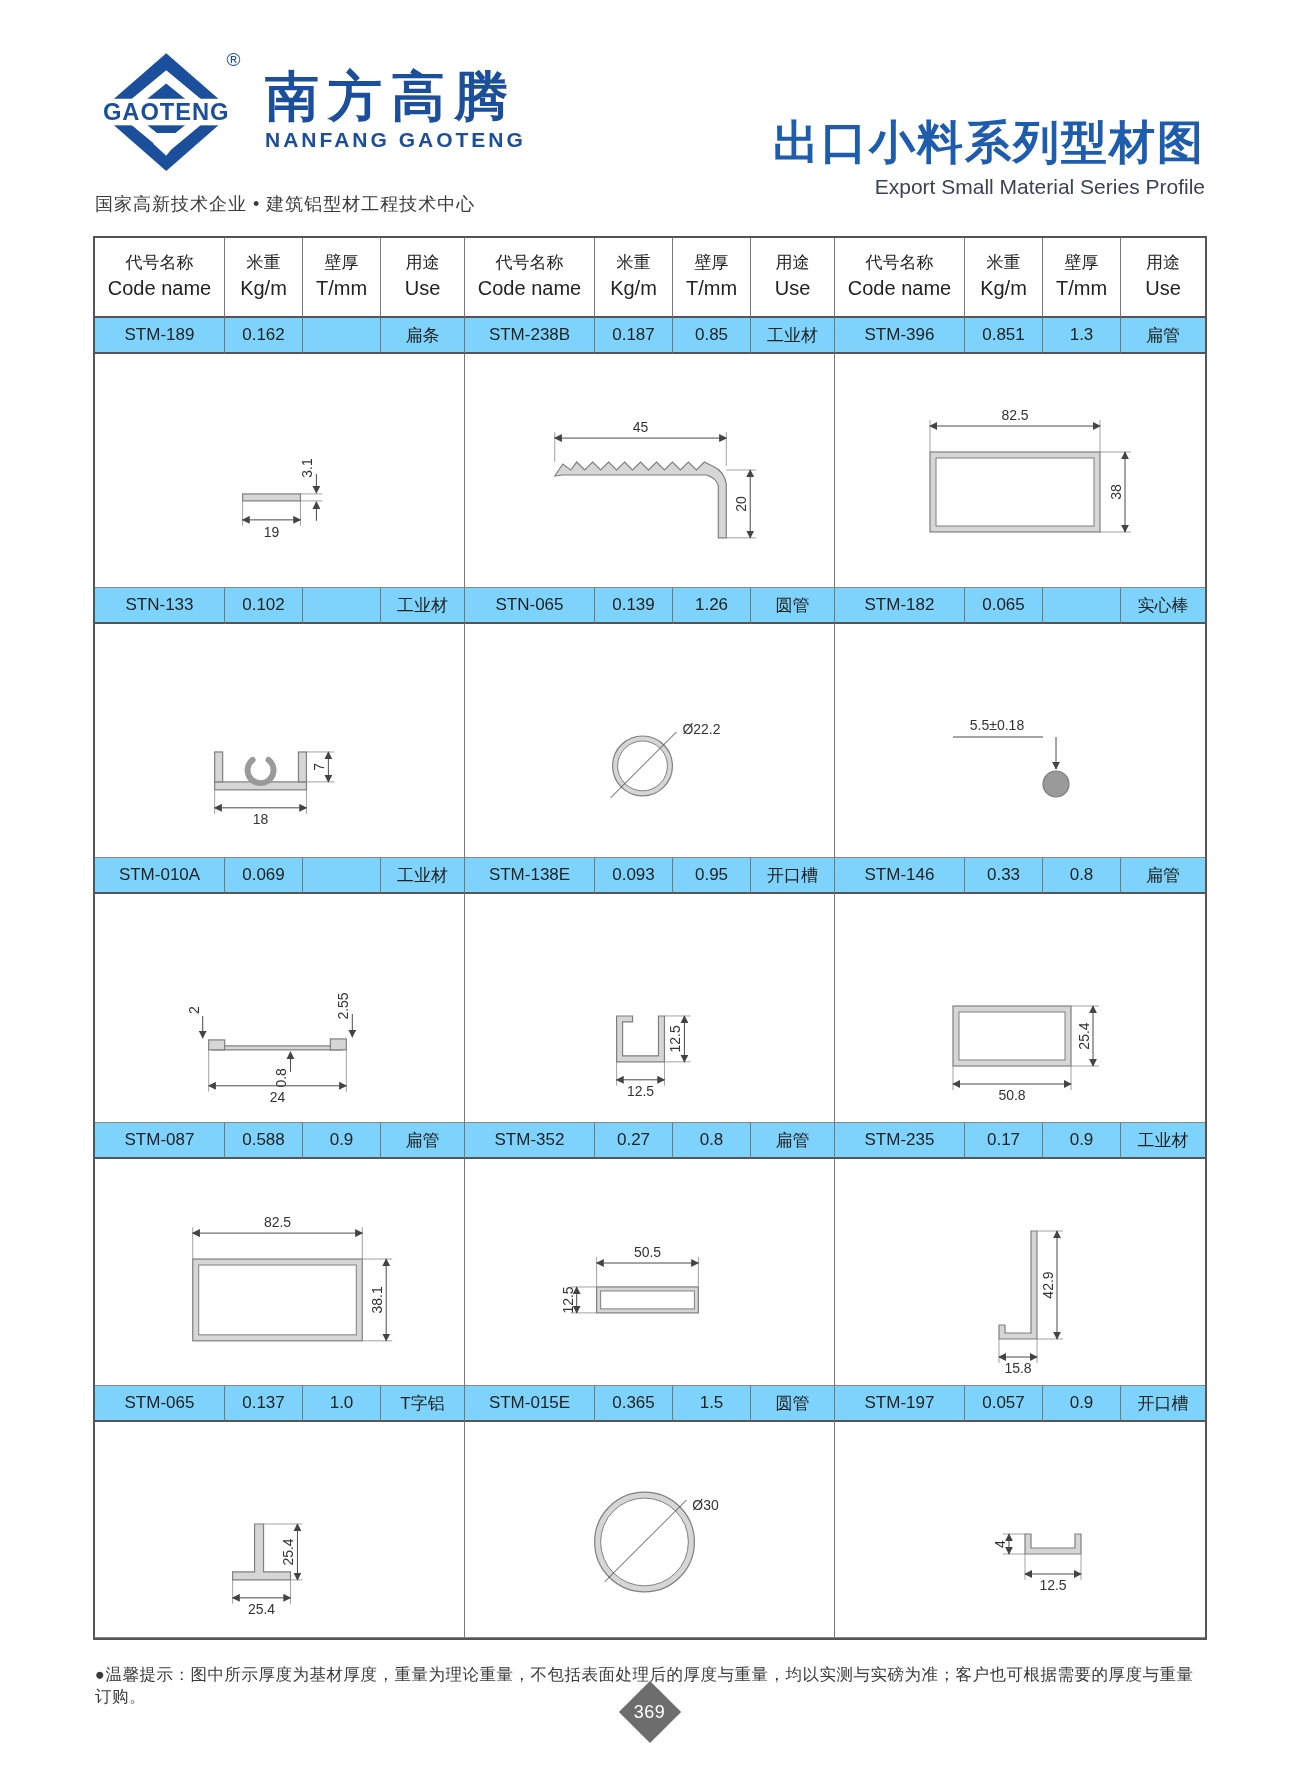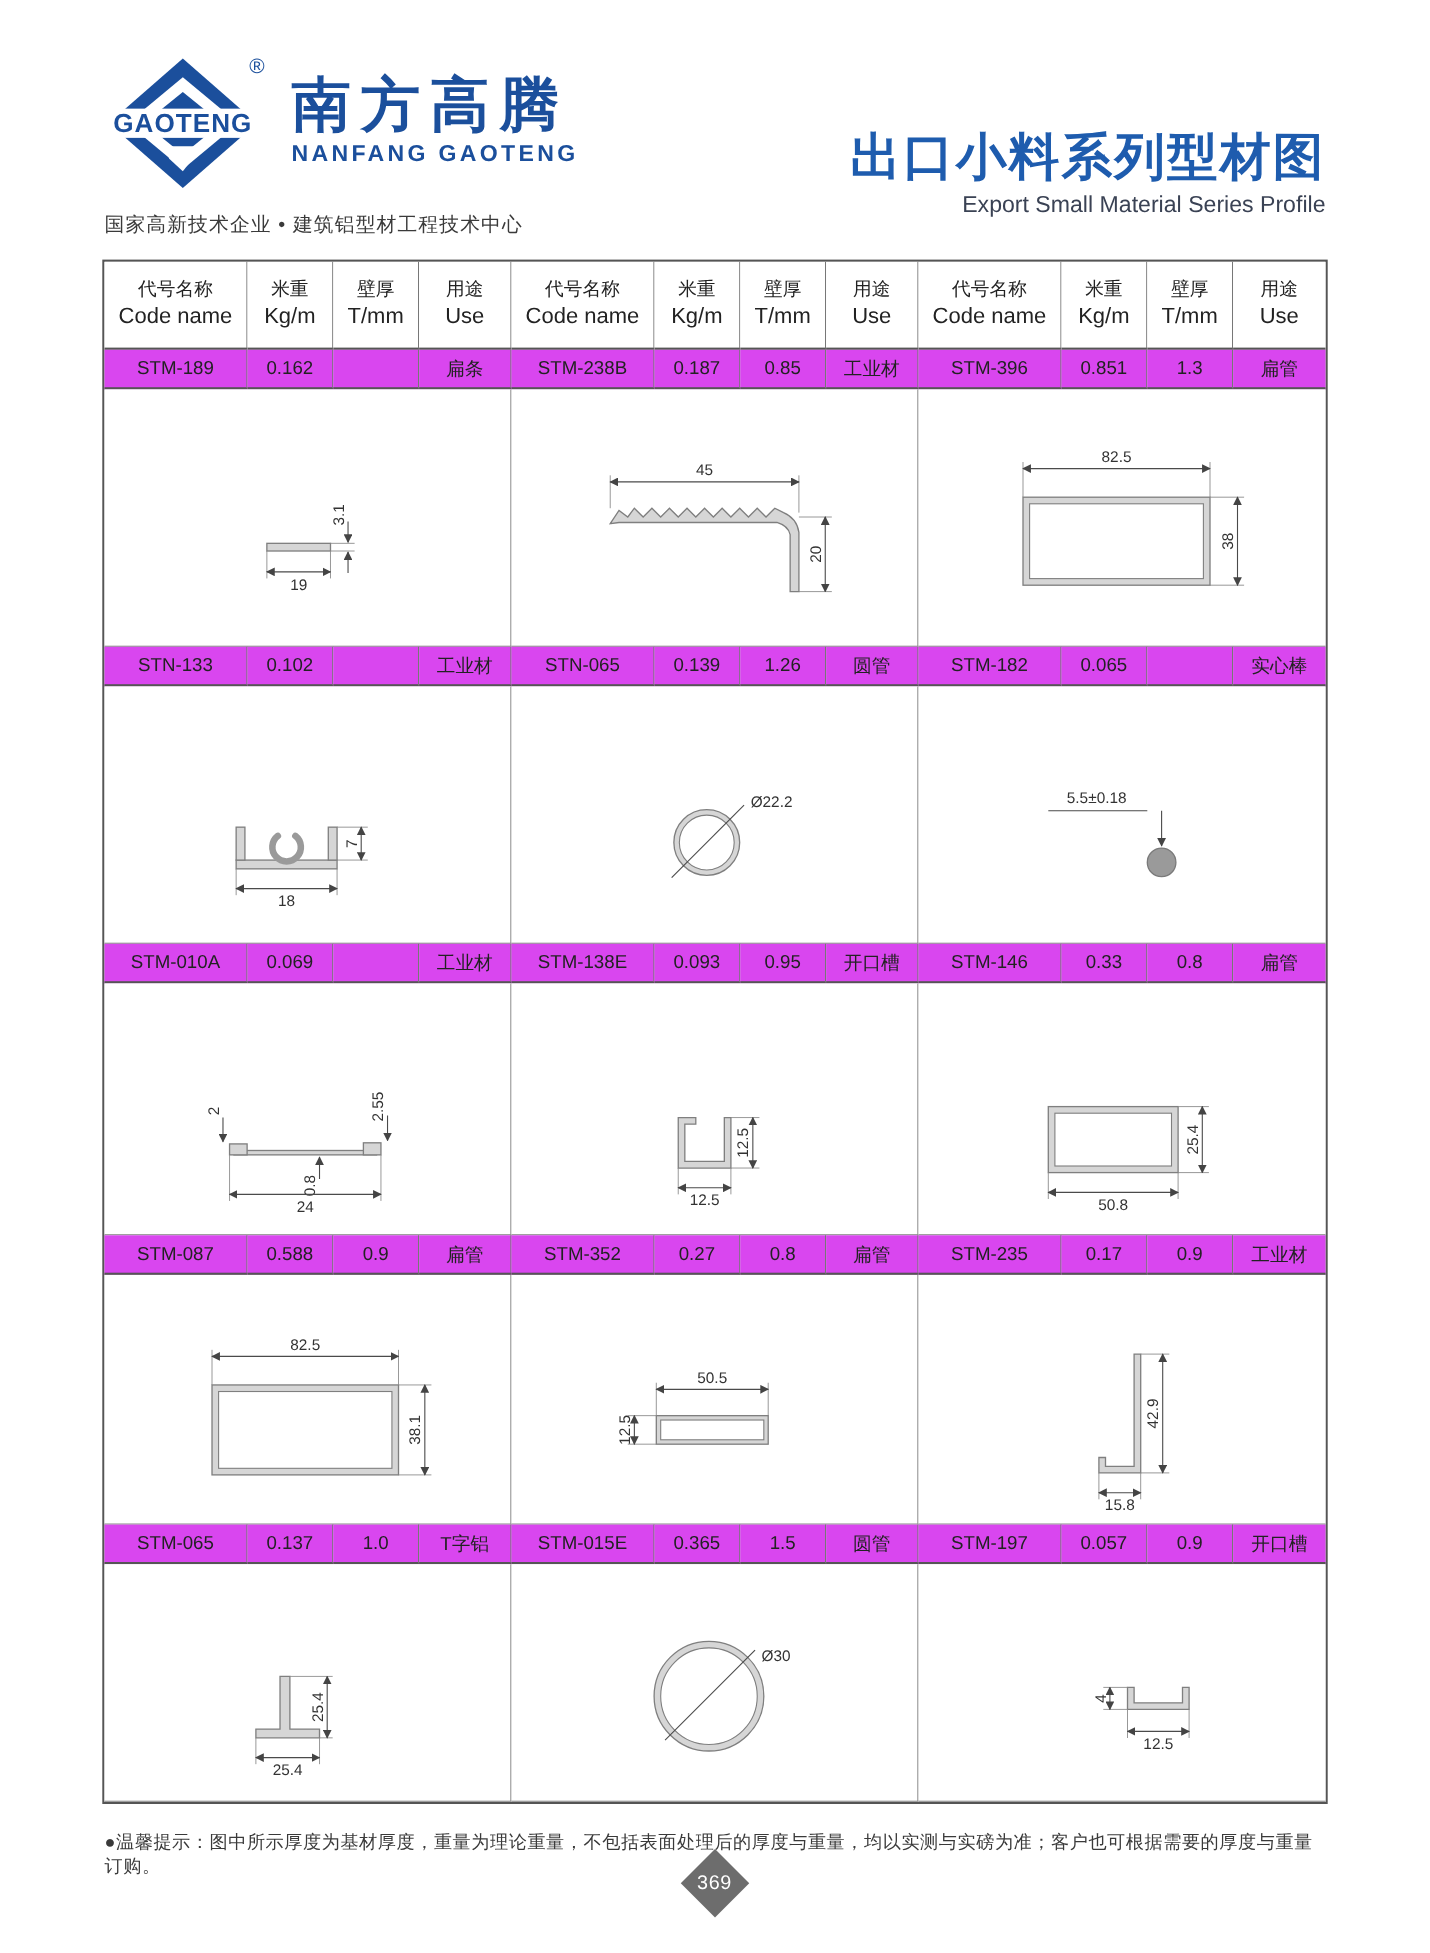--- a/index.html
+++ b/index.html
@@ -20,21 +20,21 @@
   .title-en{font-size:21px;color:#3a4254;margin-top:1px;}
 
   
   .tbl{width:1110px;margin:20px auto 0 auto;border:2px solid #555;display:grid;
        grid-template-columns:130px 78px 78px 84px 130px 78px 78px 84px 130px 78px 78px 84px;
        grid-auto-rows:min-content;}
   .h{border-right:1px solid #777;border-bottom:2px solid #555;height:78px;display:flex;flex-direction:column;
      align-items:center;justify-content:center;font-size:17px;color:#222;line-height:1.35;background:#fff;}
   .h .en{font-size:20px;}
   .d{border-right:1px solid #777;border-bottom:2px solid #555;height:34px;display:flex;align-items:center;
-     justify-content:center;font-size:17px;color:#222;background:#d946ef;}
+     justify-content:center;font-size:17px;color:#222;background:#7dd3fc;}
   .draw{border-right:1px solid #777;border-bottom:1px solid #888;grid-column:span 4;background:#fff;}
   .dr1{height:233px;} .dr2{height:233px;} .dr3{height:228px;} .dr4{height:226px;} .dr5{height:215px;}
   .nr{border-right:none;}
   .draw svg{width:100%;height:100%;display:block;}
 
   
   .prof{fill:#d6d6d6;stroke:#7f7f7f;stroke-width:1.2;}
   .hole{fill:#ffffff;stroke:#7f7f7f;stroke-width:1;}
   .diml{stroke:#4a4a4a;stroke-width:1;fill:none;}
   .extl{stroke:#8a8a8a;stroke-width:0.8;fill:none;}

